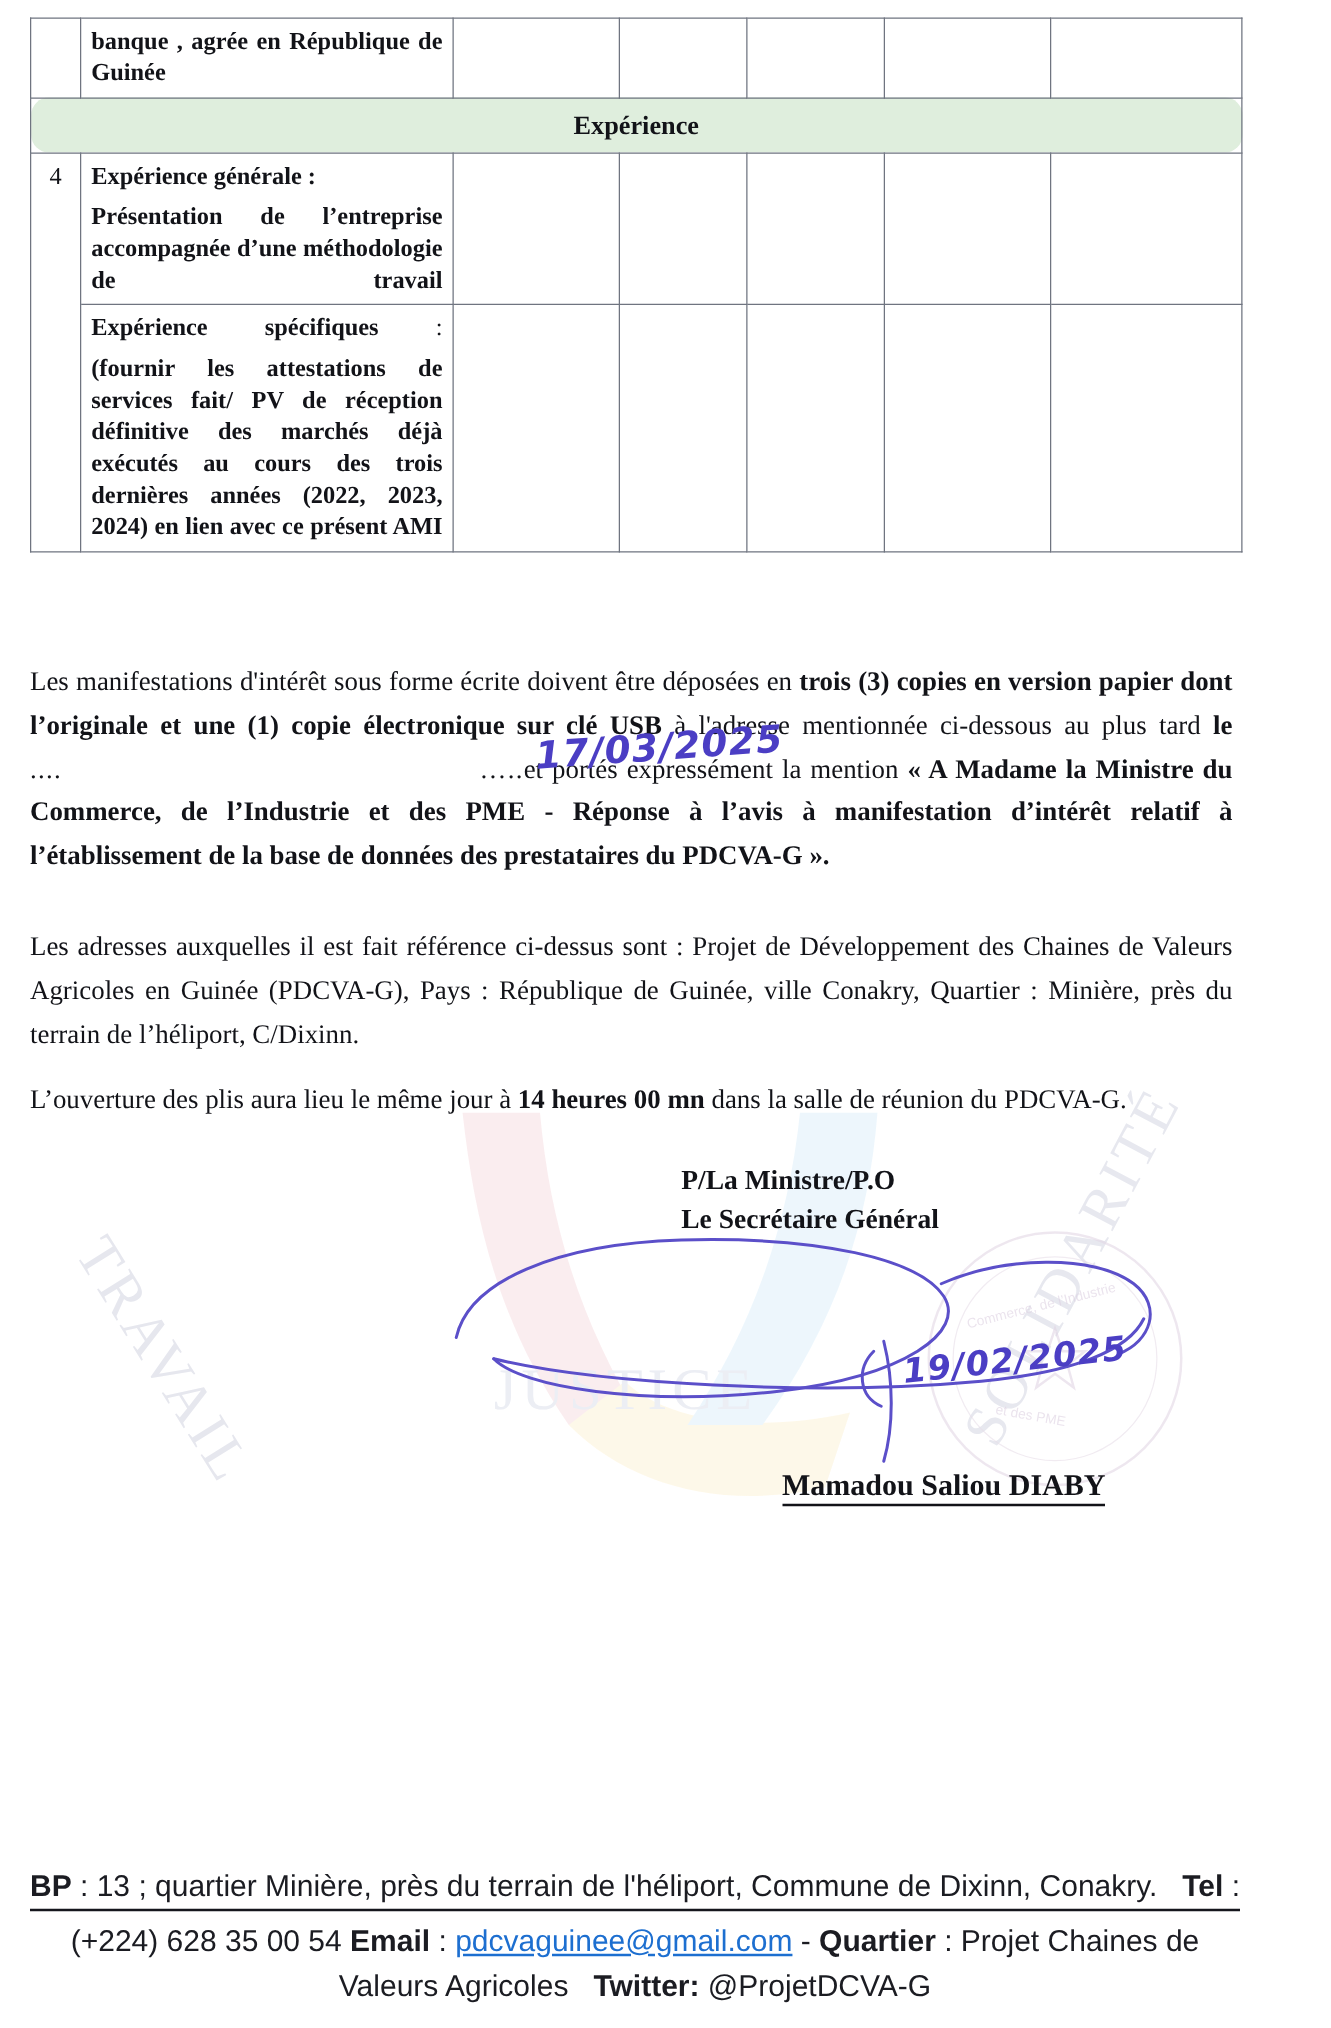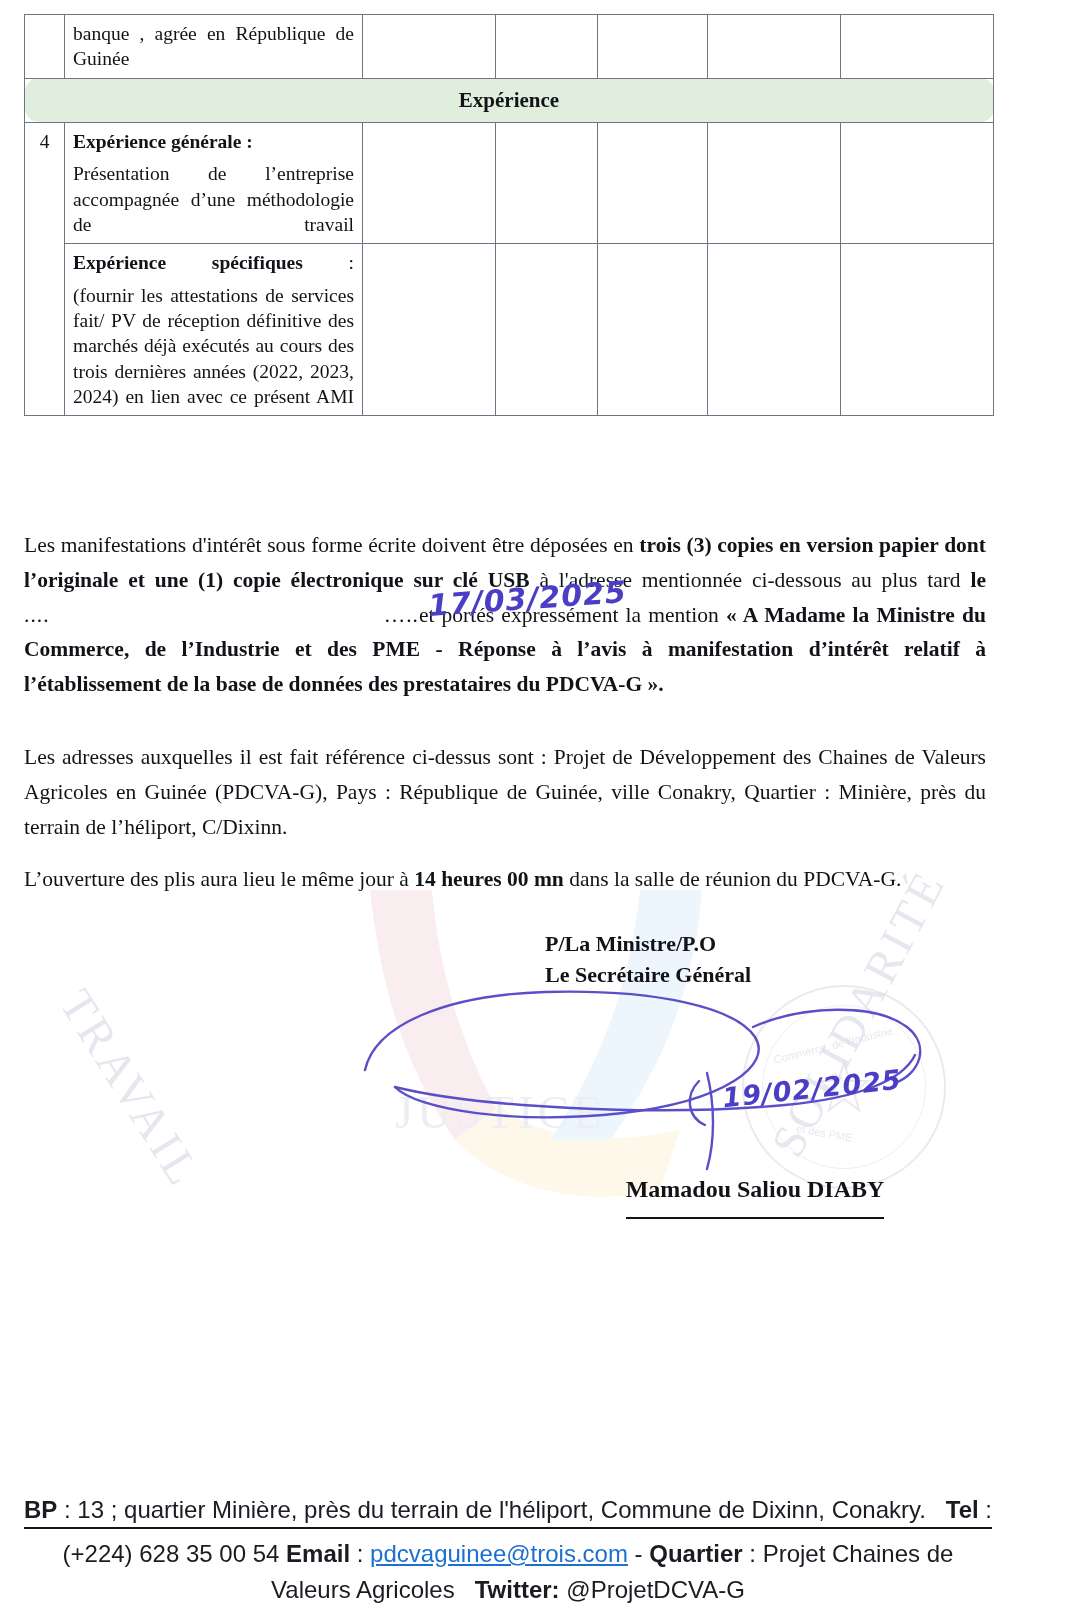--- a/index.html
+++ b/index.html
@@ -124,21 +124,21 @@
   td.crit {
     text-align: justify;
     text-align-last: justify;
     hyphens: none;
   }
   td.crit p {
     margin: 0 0 7px 0;
     text-align: justify;
     text-align-last: justify;
   }
-  td.crit p:last-child { margin-bottom: 0; }
+  td.crit p:last-child { margin-bottom: 0; font-weight: bold; }
   td.crit p.last-free { text-align-last: left; }
   .bold { font-weight: bold; }
   td.blank { background: #fff; }
 
   tr.section-row td {
     background: #dfeedd;
     text-align: center;
     font-weight: bold;
     font-size: 21px;
     padding: 8px 0;
@@ -206,21 +206,21 @@
     left: 545px;
     top: 1176px;
     width: 420px;
     text-align: center;
     font-weight: bold;
     font-size: 24px;
     z-index: 3;
   }
   .sig-name span {
     border-bottom: 2px solid #121318;
-    padding-bottom: 15px;
+    padding-bottom: 1px;
   }
 
   .signature-svg {
     position: absolute;
     left: 355px;
     top: 955px;
     z-index: 4;
     pointer-events: none;
   }
   .hand-date-sig {
@@ -376,18 +376,18 @@
 
     <div class="sig-name"><span>Mamadou Saliou DIABY</span></div>
 
     <div class="footer">
       <div class="footer-line1">
         <span><b>BP</b><span> : 13 ; quartier Minière, près du terrain de l'héliport, Commune de Dixinn, Conakry.</span></span>
         <span class="spacer-tel"></span>
         <span><b>Tel</b><span> :</span></span>
       </div>
       <div class="footer-rule"></div>
-      <div class="footer-line2"><span>(+224) 628 35 00 54 </span><b>Email</b><span> : </span><a class="mail-link" href="#">pdcvaguinee@trois.com</a><span> - </span><b>Quartier</b><span> : Projet Chaines de Valeurs Agricoles</span>
+      <div class="footer-line2"><span>(+224) 628 35 00 54 </span><b>Email</b><span> : </span><a class="mail-link" href="#">pdcvaguinee@gmail.com</a><span> - </span><b>Quartier</b><span> : Projet Chaines de Valeurs Agricoles</span>
         &nbsp;&nbsp;<b>Twitter:</b><span> @ProjetDCVA-G</span></div>
     </div>
 
   </div>
 </div>
 
 </body></html>

